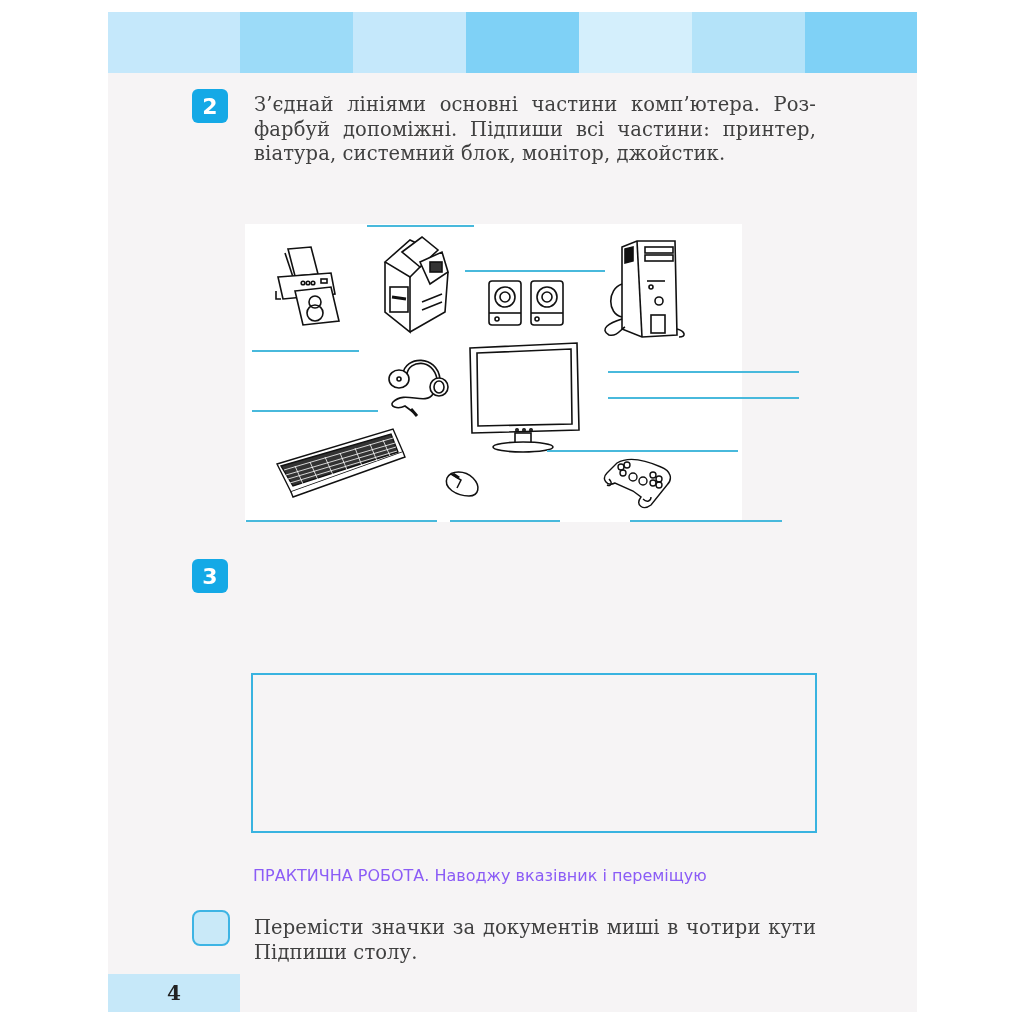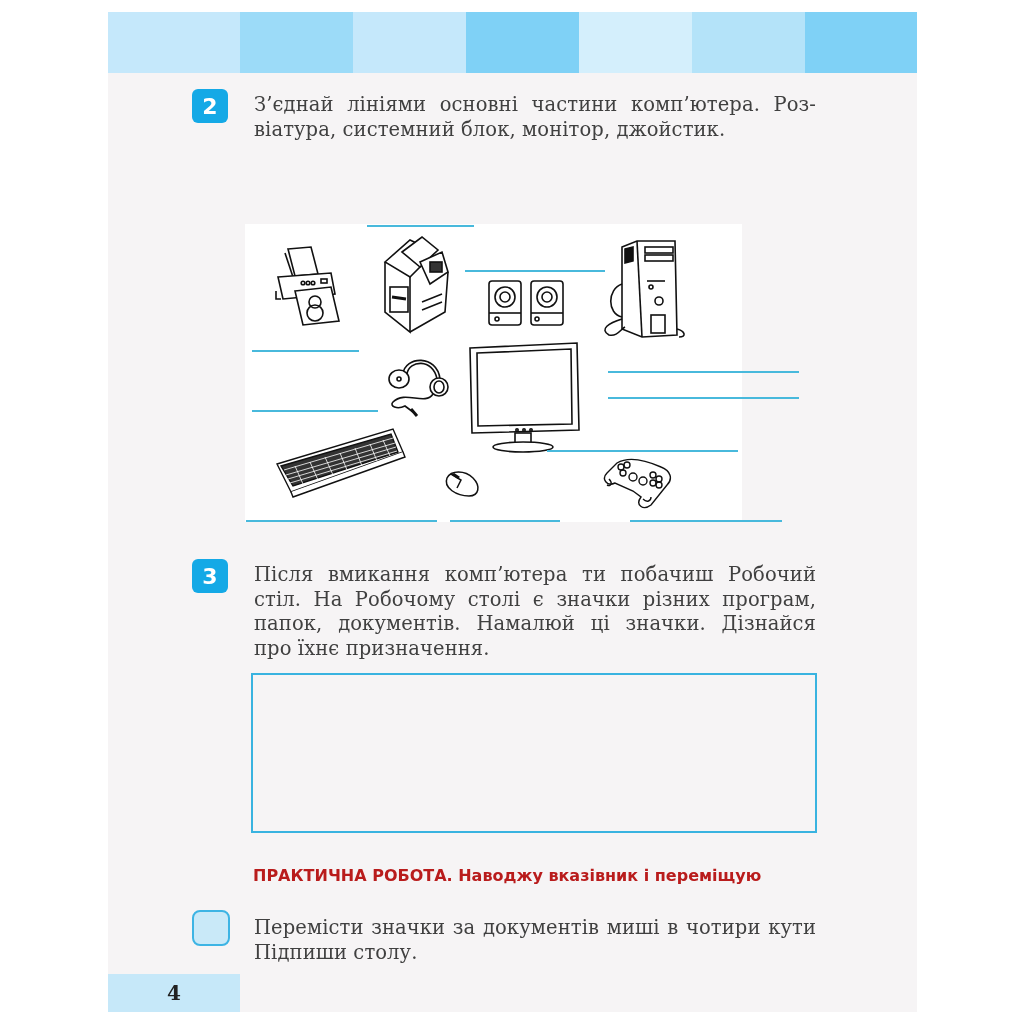--- a/index.html
+++ b/index.html
@@ -38,22 +38,22 @@
 
     .device { position: absolute; }
 
     .draw-box {
       position: absolute; left: 143px; top: 661px; width: 566px; height: 160px;
       border: 2px solid #39b3e0; background: transparent;
     }
 
     .practical {
       position: absolute; left: 145px; top: 853px; width: 560px;
-      font-family: "DejaVu Sans", "Liberation Sans", sans-serif; font-weight: bold;
-      color: #b91c1c; font-size: 16px; line-height: 21px;
+      font-family: "DejaVu Sans", "Liberation Sans", sans-serif; font-weight: normal;
+      color: #8b5cf6; font-size: 16px; line-height: 21px;
     }
 
     .footer-tab {
       position: absolute; left: 0; top: 962px; width: 132px; height: 38px;
       background: #c6e8f9; display: flex; align-items: center; justify-content: center;
     }
     .page-number { font-weight: bold; font-size: 20px; color: #222; font-family: "DejaVu Serif", serif; }
   </style>
 </head>
 <body>
@@ -66,20 +66,21 @@
     <div class="seg" style="width:113px;background:#c5e8fb"></div>
     <div class="seg" style="width:113px;background:#7fd1f6"></div>
     <div class="seg" style="width:113px;background:#d4effc"></div>
     <div class="seg" style="width:113px;background:#b4e3f9"></div>
     <div class="seg" style="width:112px;background:#7fd1f6"></div>
   </div>
 
   <div class="badge" style="left:84px;top:77px;">2</div>
   <div class="task-text" style="left:146px;top:81px;width:562px;">
     <span class="line">З’єднай лініями основні частини комп’ютера. Роз-</span>
+    <span class="line">фарбуй допоміжні. Підпиши всі частини: принтер,</span>
     <span class="line last">віатура, системний блок, монітор, джойстик.</span>
   </div>
 
   <div class="figure">
 
     <svg class="device" style="left:28px;top:15px" width="80" height="90" viewBox="0 0 80 90">
       <g fill="none" stroke="#111" stroke-width="1.6">
         <path d="M15 10 L38 8 L45 35 L22 37 Z" fill="#fff"></path>
         <path d="M12 14 L20 38"></path>
         <path d="M5 38 L58 34 L62 55 L10 60 Z" fill="#fff"></path>
@@ -217,26 +218,20 @@
   <div class="label-line" style="left:144px;top:338px;width:107px;"></div>
   <div class="label-line" style="left:500px;top:359px;width:191px;"></div>
   <div class="label-line" style="left:500px;top:385px;width:191px;"></div>
   <div class="label-line" style="left:144px;top:398px;width:126px;"></div>
   <div class="label-line" style="left:439px;top:438px;width:191px;"></div>
   <div class="label-line" style="left:138px;top:508px;width:191px;"></div>
   <div class="label-line" style="left:342px;top:508px;width:110px;"></div>
   <div class="label-line" style="left:522px;top:508px;width:152px;"></div>
 
   <div class="badge" style="left:84px;top:547px;">3</div>
-  <div class="task-text" style="left:146px;top:551px;width:562px;">
-    <span class="line">Після вмикання комп’ютера ти побачиш Робочий</span>
-    <span class="line">стіл. На Робочому столі  є значки різних програм,</span>
-    <span class="line">папок, документів. Намалюй ці значки. Дізнайся</span>
-    <span class="line last">про їхнє призначення.</span>
-  </div>
 
   <div class="draw-box"></div>
 
   <div class="practical">
     <div>ПРАКТИЧНА РОБОТА. Наводжу вказівник і переміщую</div>
   </div>
   <div class="badge-empty" style="left:84px;top:898px;"></div>
   <div class="task-text" style="left:146px;top:904px;width:562px;">
     <span class="line">Перемісти значки за документів миші в чотири кути</span>
     <span class="line last">Підпиши столу.</span>

